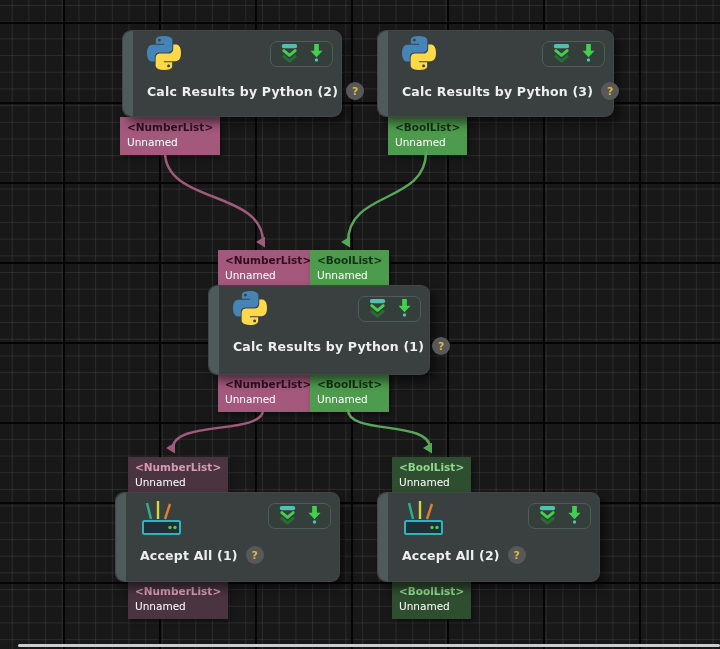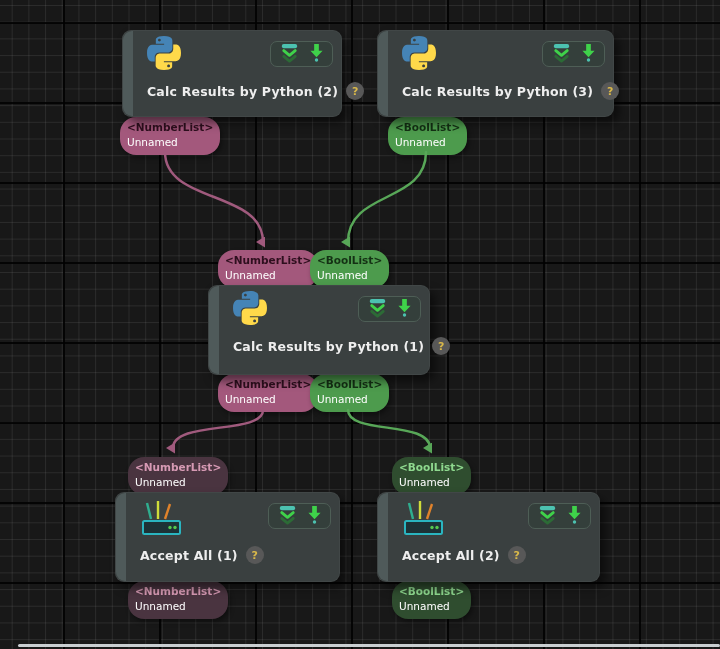--- a/index.html
+++ b/index.html
@@ -42,21 +42,21 @@
     display:flex;align-items:center;justify-content:center;flex:0 0 auto;
   }
   .widget{
     display:flex;align-items:center;gap:9px;
     background:#343f3b;border:1px solid #4e5e56;
     border-radius:7px;padding:2px 8px;margin-top:5px;height:26px;box-sizing:border-box;
   }
   .wbtn{display:flex;align-items:center;justify-content:center;cursor:pointer;}
   .port{
     position:absolute;z-index:1;
-    border-radius:16px;
+    border-radius:0;
     padding:3px 7px 5px 7px;
     font-size:10.5px;line-height:15px;white-space:nowrap;
     box-shadow:2px 3px 5px rgba(0,0,0,0.4);
   }
   .port .pname{color:#ffffff;display:block;}
   .port .ptype{display:block;font-weight:bold;}
   .pink{background:#a3587c;}
   .pink .ptype{color:#2e0f1e;}
   .green{background:#4d9b4d;}
   .green .ptype{color:#143014;}

